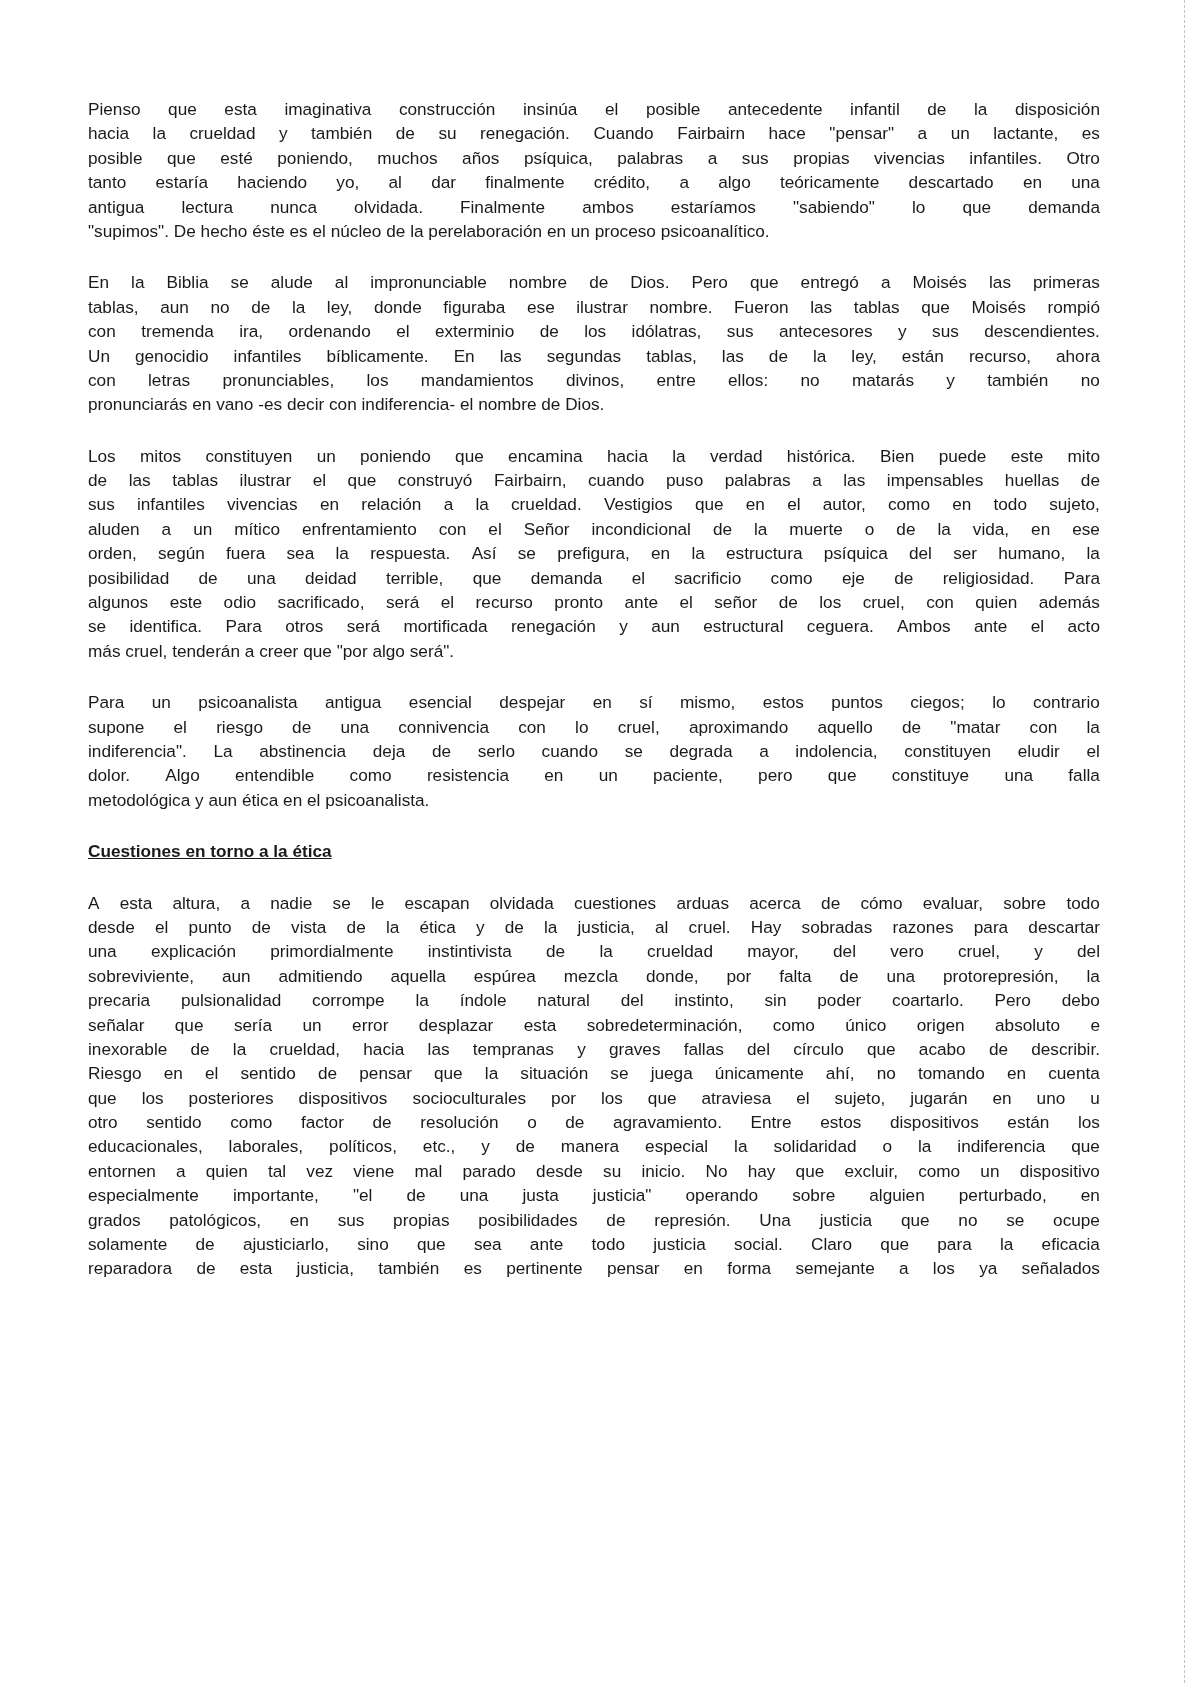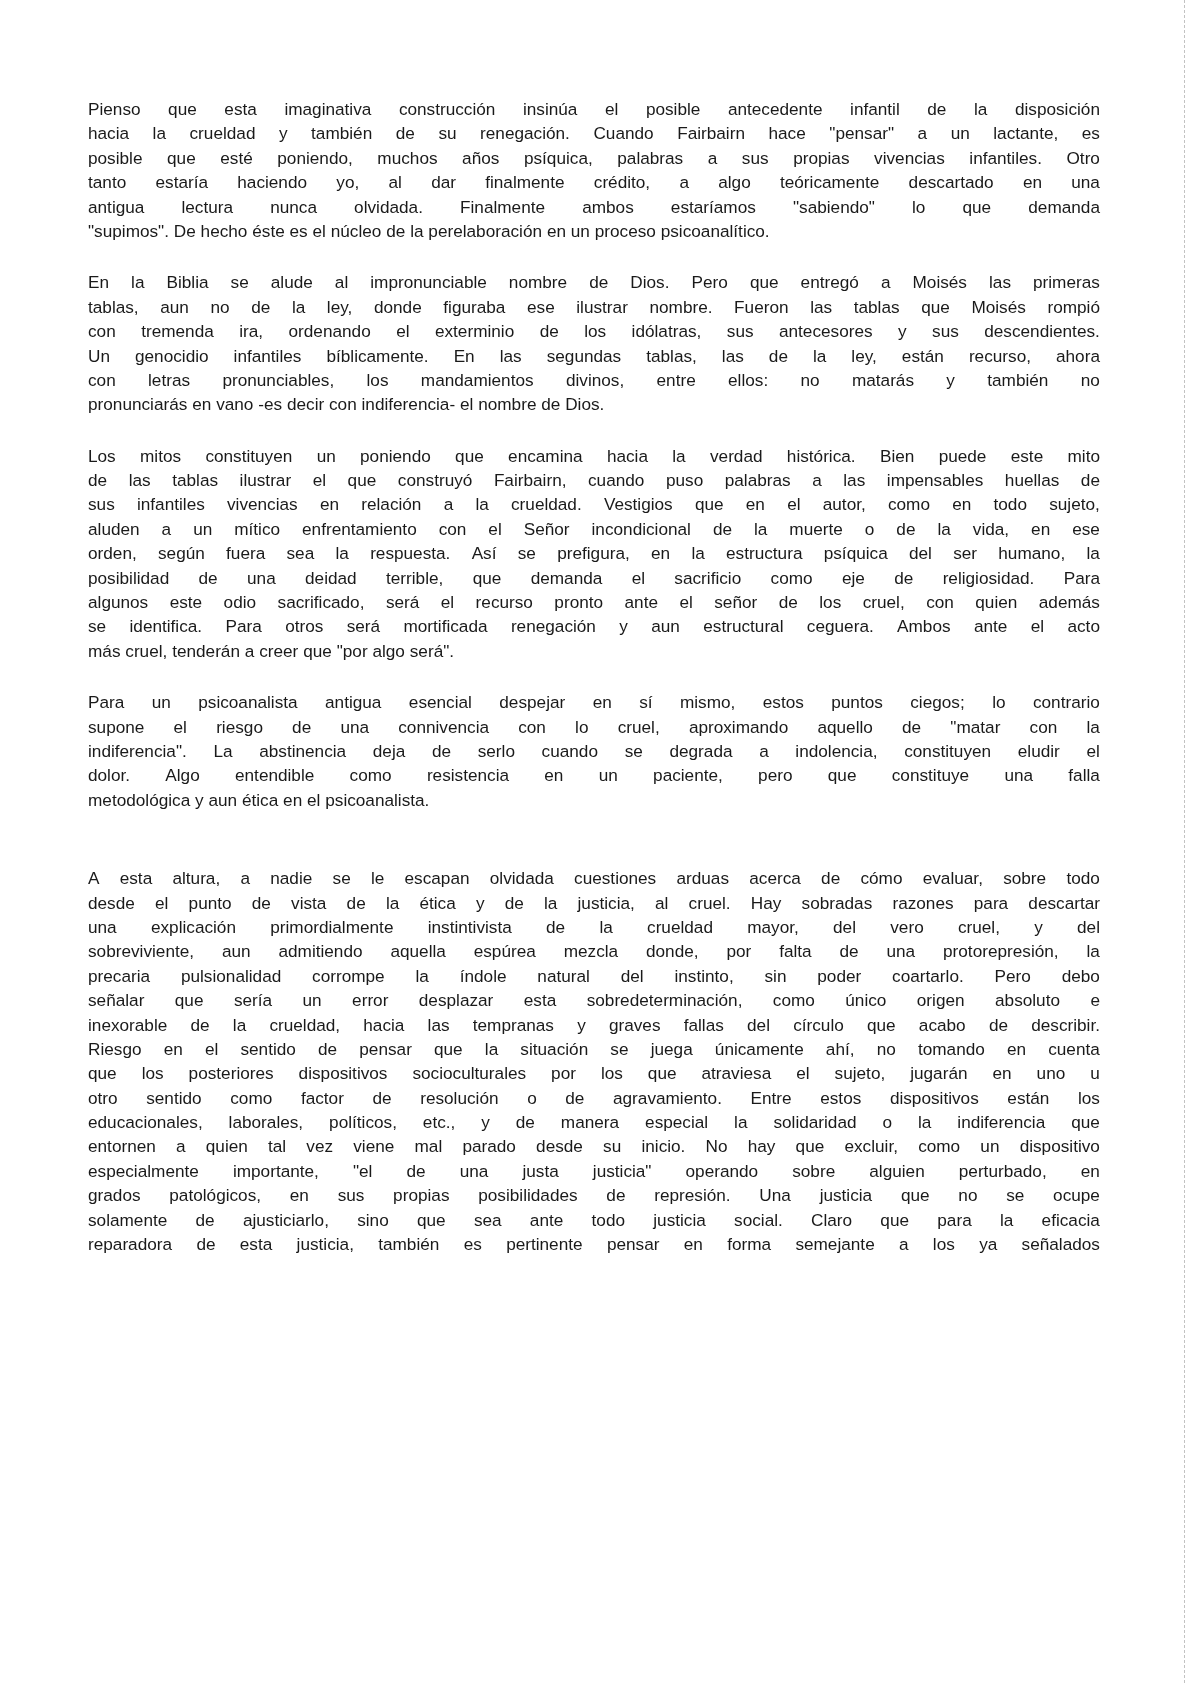--- a/index.html
+++ b/index.html
@@ -448,20 +448,21 @@
           <span>metodológica</span>
           <span>y</span>
           <span>aun</span>
           <span>ética</span>
           <span>en</span>
           <span>el</span>
           <span>psicoanalista.</span>
         </div>
       </div>
     <div class="gap"></div>
+    <div class="heading">Cuestiones en torno a la ética</div>
     <div class="gap"></div>
     <div id="p4" class="para">
         <div class="line">
           <span>A</span>
           <span>esta</span>
           <span>altura,</span>
           <span>a</span>
           <span>nadie</span>
           <span>se</span>
           <span>le</span>

